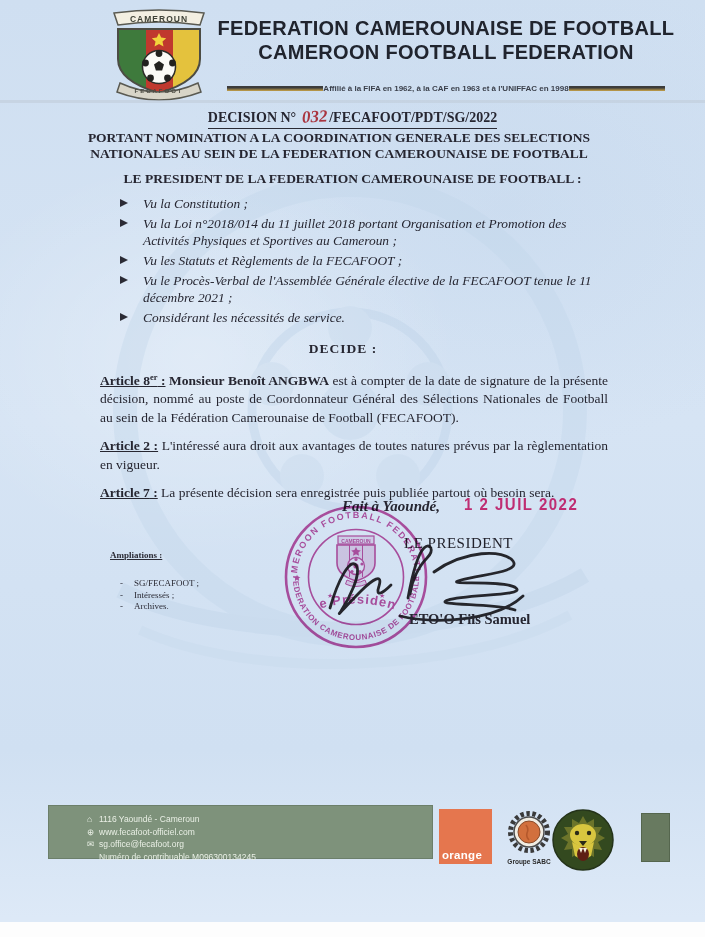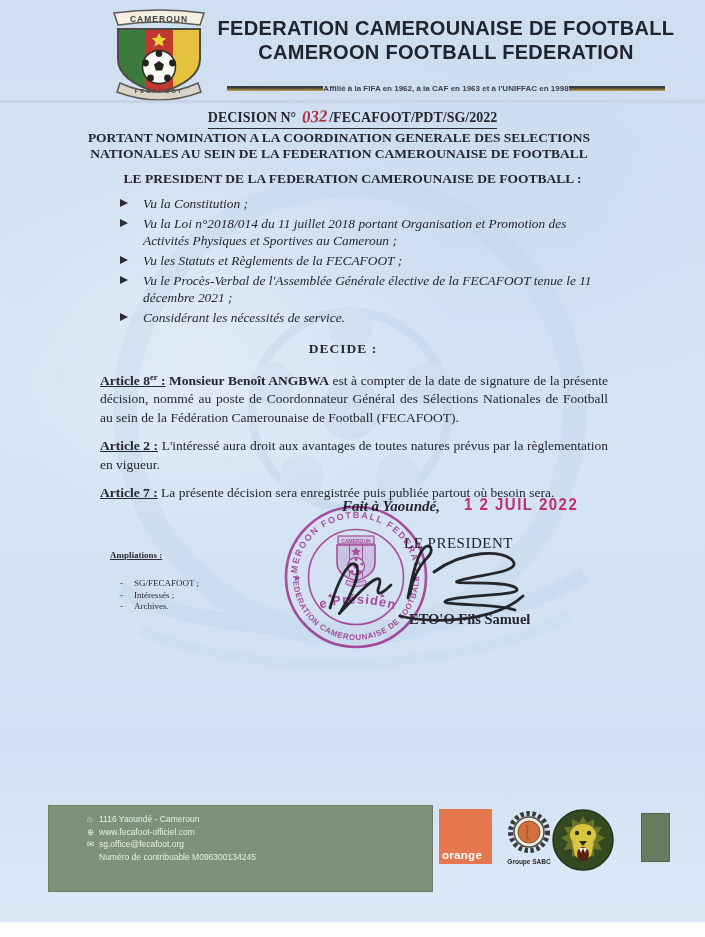--- a/index.html
+++ b/index.html
@@ -42,21 +42,21 @@
   #signer-title{left:404px;top:535px;font-size:15px;letter-spacing:.5px;color:#22222c;}
   #signer-name{left:409px;top:611px;font-size:14.5px;font-weight:bold;}
   #stamp-svg{left:281px;top:503px;mix-blend-mode:multiply;opacity:.88;}
   #signature-svg{left:316px;top:536px;}
   
   #ampliations{left:110px;top:550px;font-size:9px;color:#2b2b35;}
   #ampliations .head{font-weight:bold;text-decoration:underline;margin-bottom:18px;}
   #ampliations .amp-item{padding-left:10px;line-height:11.5px;}
   #ampliations .dash{display:inline-block;width:14px;}
   
-  #footer-bar{left:48px;top:805px;width:385px;height:87px;background:#7e927b;border:1px solid #6c7f6a;
+  #footer-bar{left:48px;top:805px;width:385px;height:54px;background:#7e927b;border:1px solid #6c7f6a;
     box-sizing:border-box;color:#e9efe5;font-family:"Liberation Sans",sans-serif;font-size:8.5px;
     padding:7px 0 0 38px;line-height:12.5px;}
   #footer-bar .ficon{display:inline-block;width:12px;}
   #footer-tax{padding-left:12px;}
   #orange-logo{left:439px;top:809px;width:53px;height:55px;background:#e5764e;display:flex;align-items:flex-end;}
   #orange-logo span{color:#fff;font-family:"Liberation Sans",sans-serif;font-weight:bold;font-size:11.5px;padding:0 0 3px 3px;letter-spacing:.3px;}
   #sabc{left:501px;top:810px;width:56px;text-align:center;}
   #sabc-label{font-family:"Liberation Sans",sans-serif;font-size:6.5px;font-weight:bold;color:#2c2c2c;margin-top:-2px;}
   #lion-svg{left:550px;top:808px;}
   #green-rect{left:641px;top:813px;width:29px;height:49px;background:#687a60;border:1px solid #55664e;box-sizing:border-box;}

